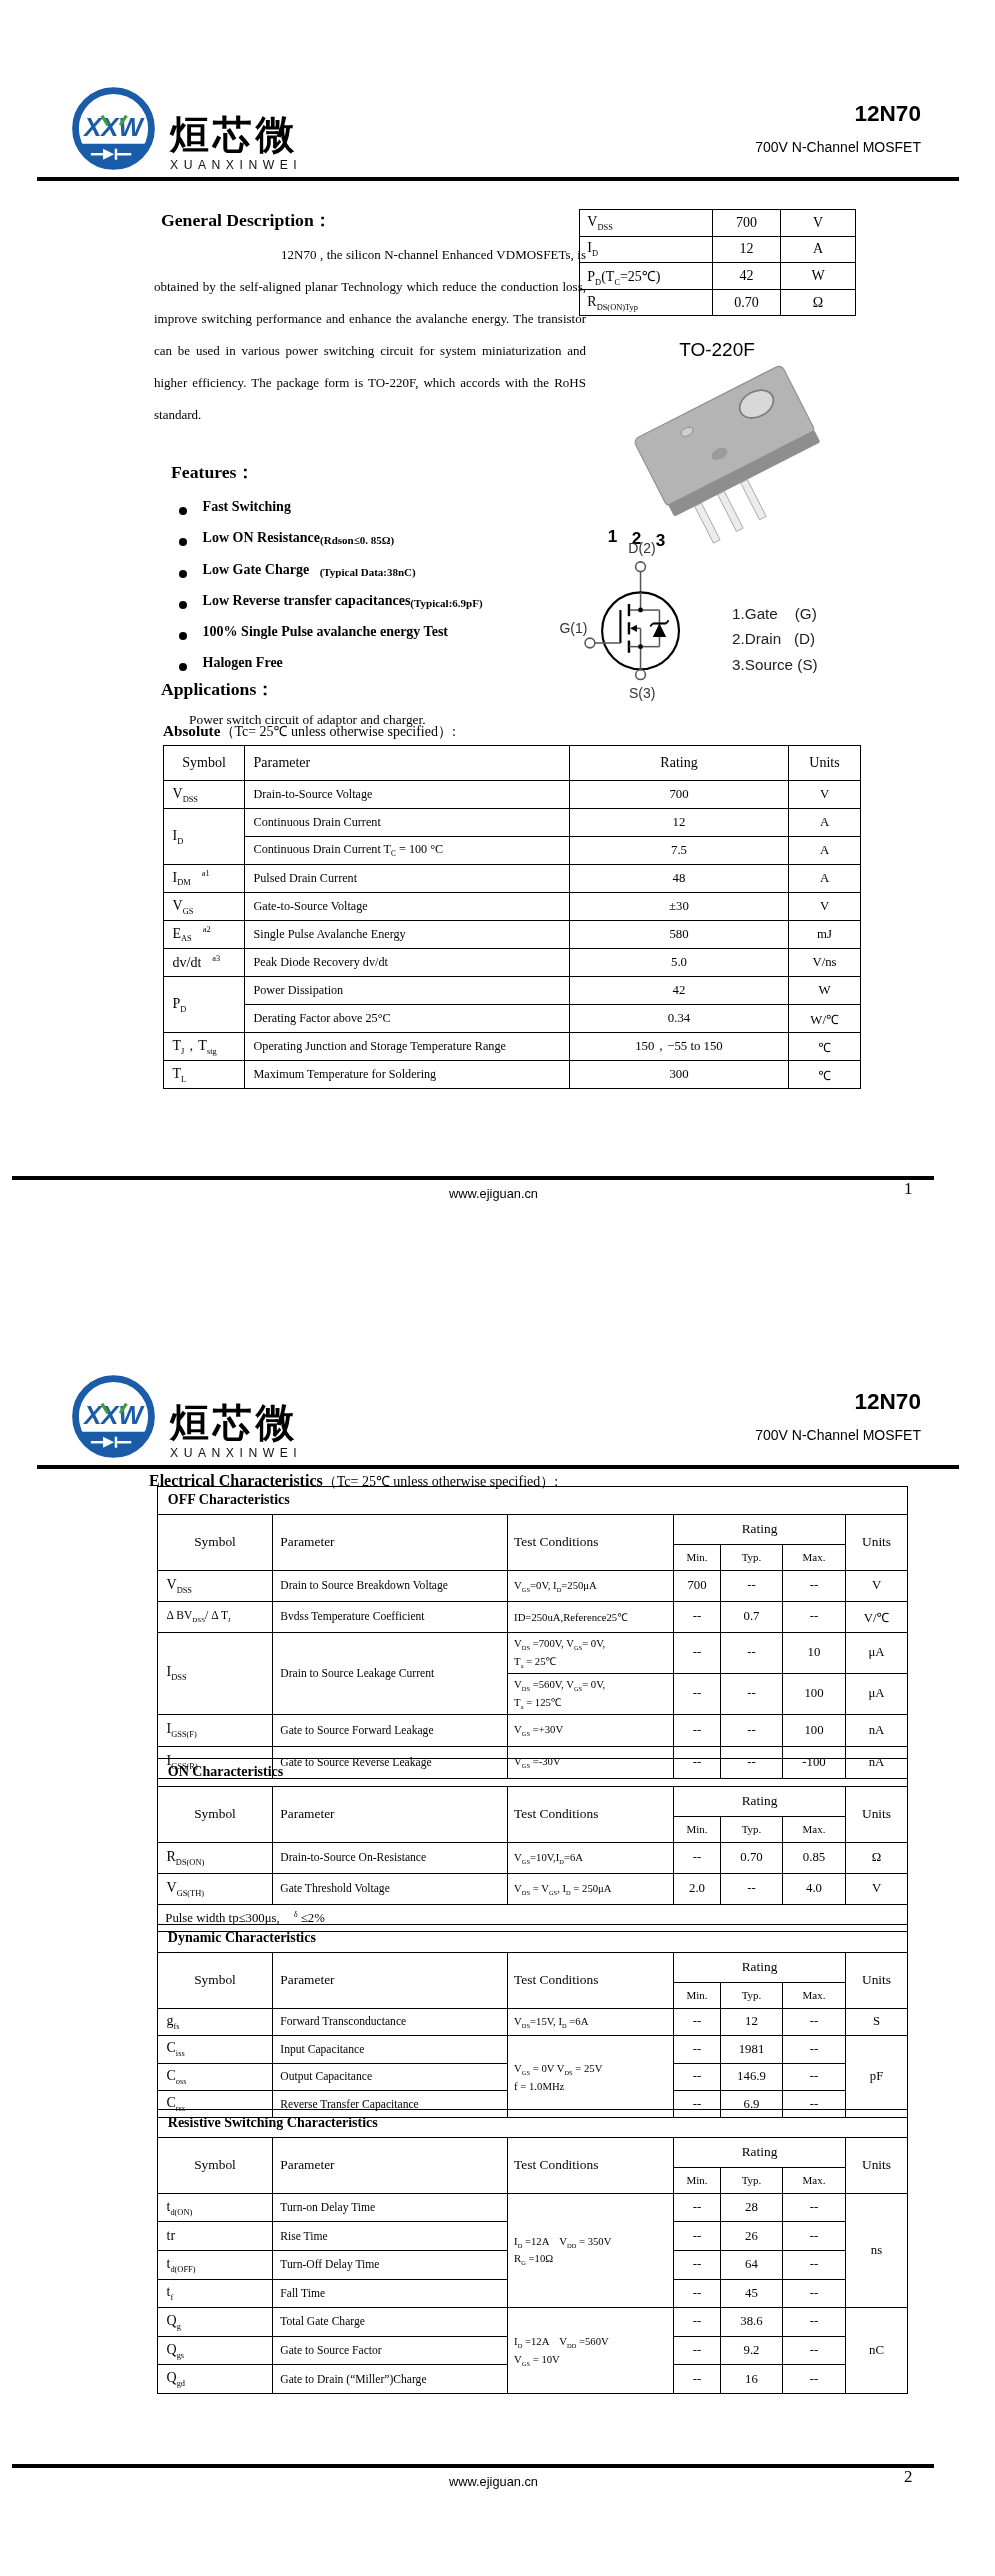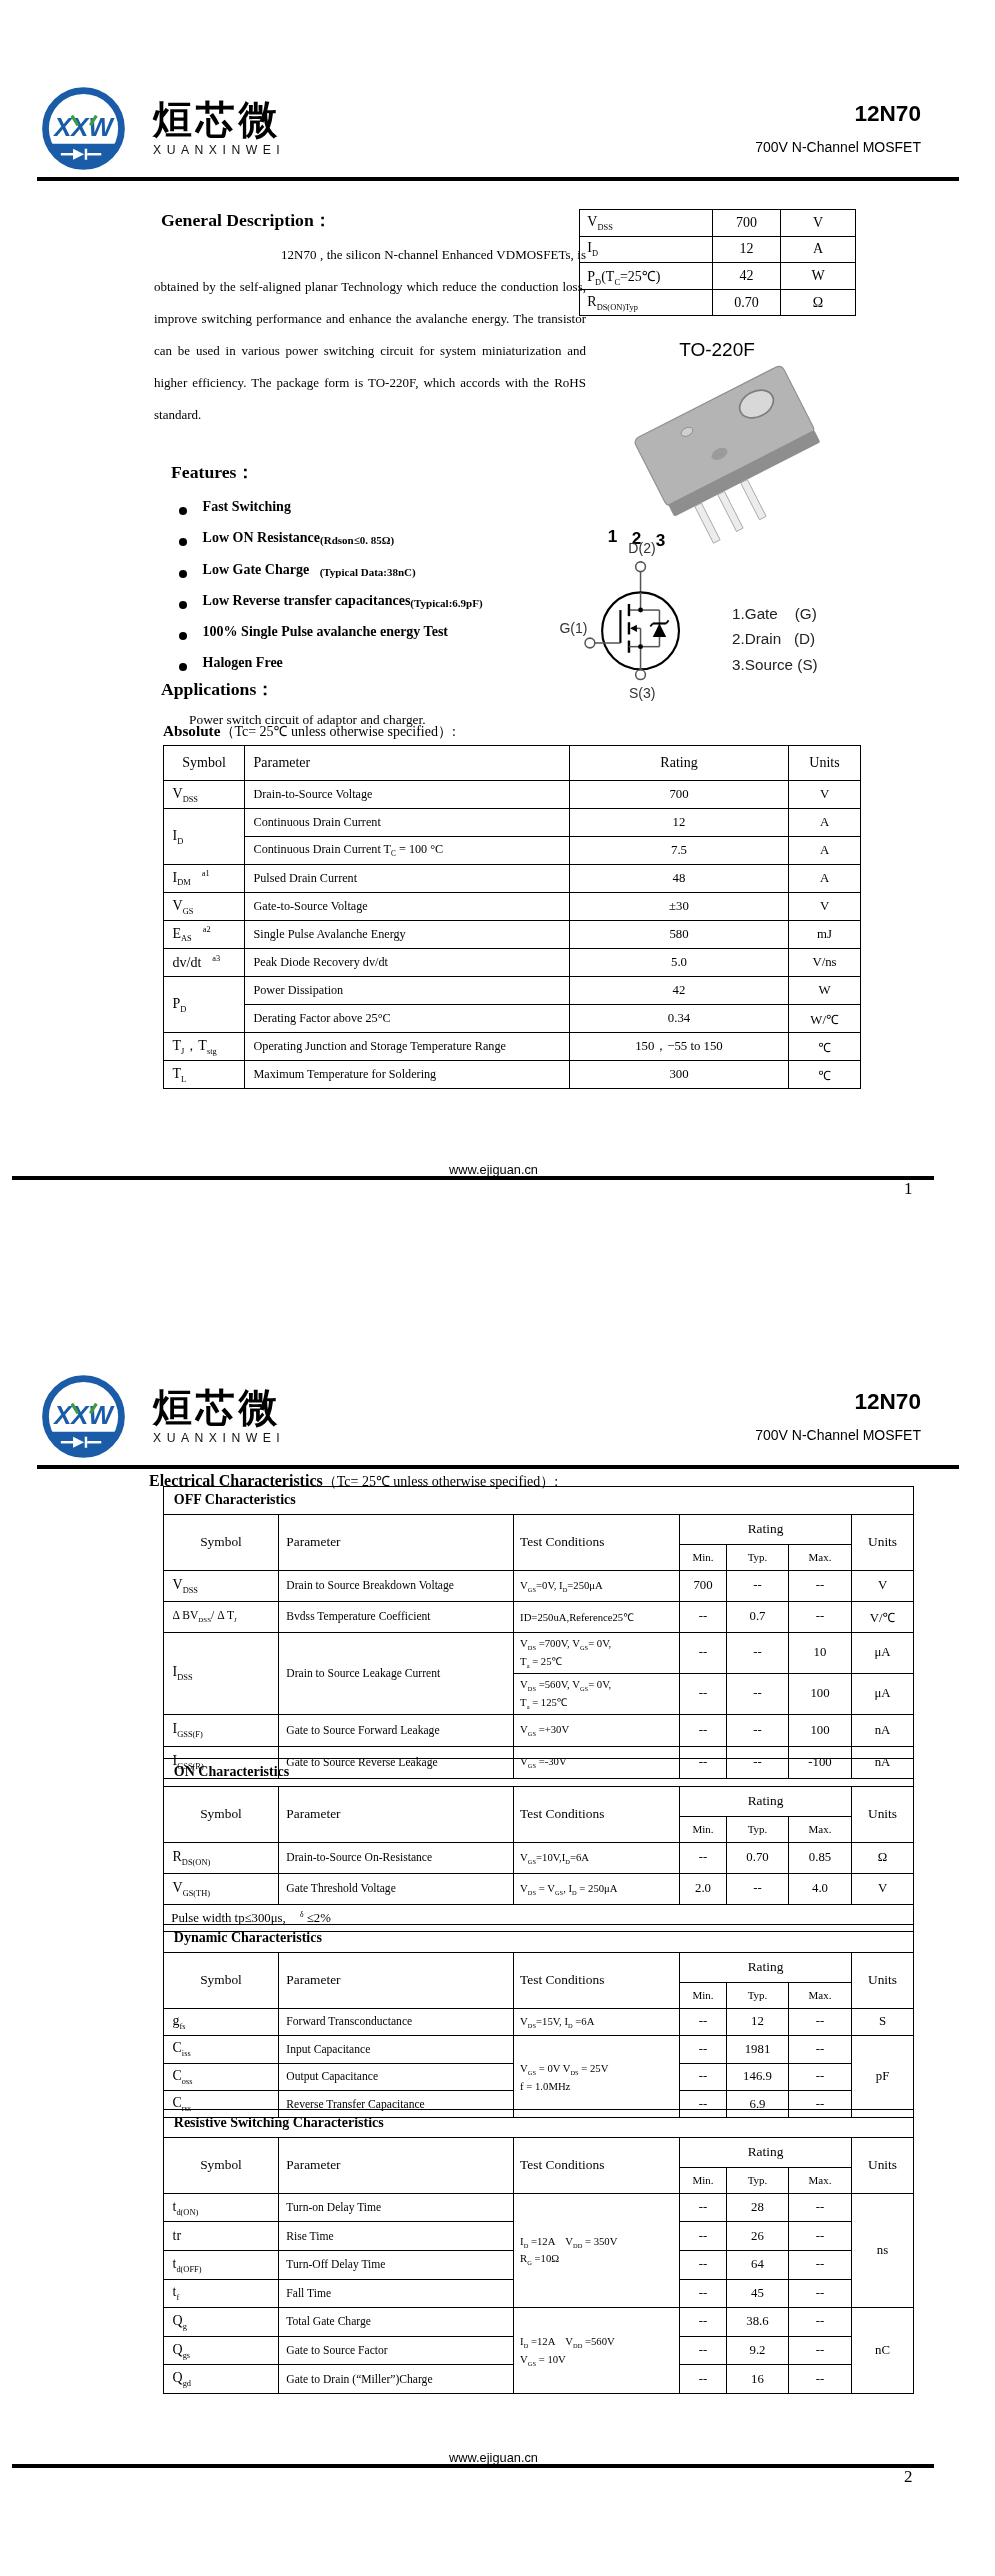--- a/index.html
+++ b/index.html
@@ -1,30 +1,30 @@
 <!DOCTYPE html>
 <html style="font-size:9.8px"><head>
 <meta charset="utf-8">
 <style>
   html,body { margin:0; padding:0; background:#ffffff; }
   body { width:995px; font-family:"Liberation Serif", serif; color:#000; }
   .page { position:relative; width:995px; height:1288px; background:#fff; overflow:hidden; }
 
   
-  .logo { position:absolute; left:40px; top:85px; display:flex; align-items:center; gap:26px; }
+  .logo { position:absolute; left:70px; top:85px; display:flex; align-items:flex-end; gap:13px; }
   .logo-cn { font-family:"Liberation Sans", sans-serif; font-weight:bold; font-size:39px; line-height:1.05; letter-spacing:3.7px; }
   .logo-en { font-family:"Liberation Sans", sans-serif; font-size:12.2px; letter-spacing:5.5px; color:#111; margin-top:2.4px; }
   .title-block { position:absolute; right:74px; top:102px; text-align:right; font-family:"Liberation Sans", sans-serif; }
   .part-number { font-size:22.6px; font-weight:bold; line-height:1.1; }
   .part-subtitle { font-size:14px; margin-top:12px; }
   .hdr-rule { position:absolute; left:37px; width:922px; height:4.3px; background:#000; top:177px; }
 
   
   .foot-rule { position:absolute; left:12.2px; width:922px; height:3.7px; background:#000; top:1176px; }
-  .foot-site { position:absolute; left:390px; width:207px; top:1162px; text-align:center; font-family:"Liberation Sans", sans-serif; font-size:12.8px; }
+  .foot-site { position:absolute; left:390px; width:207px; top:1186px; text-align:center; font-family:"Liberation Sans", sans-serif; font-size:12.8px; }
   .foot-page { position:absolute; left:904px; top:1179px; font-size:17px; }
 
   
   .gd { position:absolute; left:154px; top:201px; width:432px; }
   .gd h2, .sec-h { font-size:17.7px; font-weight:bold; margin:7px; }
   .gd p { margin:7.3px 0 0 0; font-size:13px; line-height:32px; text-align:justify; text-indent:127px; }
   .features { position:absolute; left:164px; top:453px; width:439px; }
   .feat-item { display:flex; align-items:flex-end; margin-top:15.2px;font-family:Liberation Serif, serif; }
   .feat-bullet { width:8px; height:8px; border-radius:50%; background:#000; margin:0 16px 0 14.6px; flex:none; }
   .feat-main { font-weight:bold; font-size:14px; white-space:pre; }
@@ -52,21 +52,21 @@
   table.abs td { height:25px; font-size:12.8px; text-align:center; }
   table.abs td.sym { text-align:left; padding-left:8.5px; font-size:14px; }
   table.abs td.par { text-align:left; padding-left:8.5px; font-size:12.2px; }
   table.abs tr.grp td { border-top-width:1.8px; }
   sub { font-size:60%; }
   sup { font-size:60%;padding-left:11px; }
 
   
   .ec-head { position:absolute; left:149px; top:183px; font-size:14px; }
   .ec-head b { font-size:16px; }
-  .ect-wrap { position:absolute; left:163px; }
+  .ect-wrap { position:absolute; left:157px; }
   table.ect { border-collapse:collapse; table-layout:fixed; width:750px; border:1.8px solid #000; }
   table.ect th, table.ect td { border:1.2px solid #000; font-weight:normal; }
   table.ect td { text-align:center; font-size:12.8px; }
   table.ect td.ttl { font-weight:bold; font-size:14px; text-align:left; padding:4.9px 0 4.9px 9.8px; height:17px; border-bottom-width:1.8px; }
   table.ect th { font-size:13.4px; }
   table.ect th.small { font-size:11px; height:23px; }
   table.ect th.big { height:27px; }
   table.ect td.sym { text-align:left; padding-left:8.5px; font-size:14px; }
   table.ect td.par { text-align:left; padding-left:7.3px; font-size:11.6px; }
   table.ect td.cond { text-align:left; padding-left:6.1px; font-size:10.7px; white-space:pre-wrap; line-height:1.5; }

